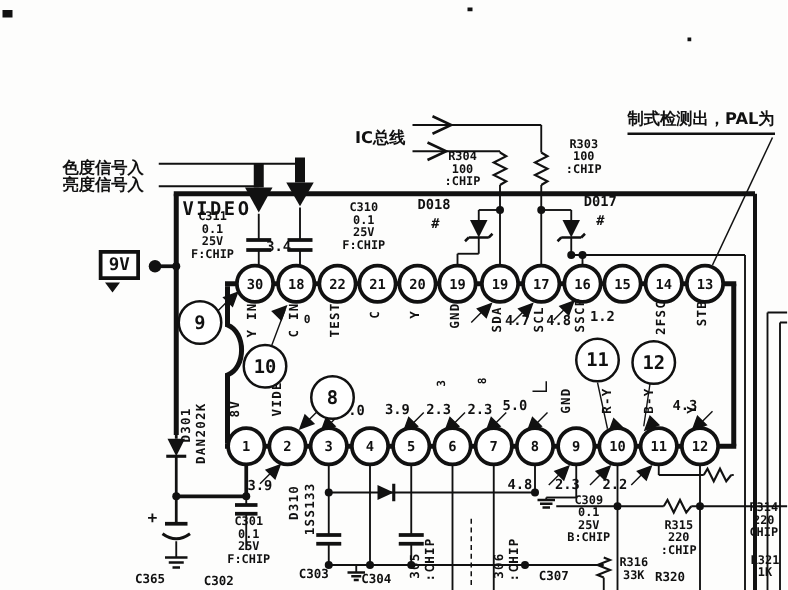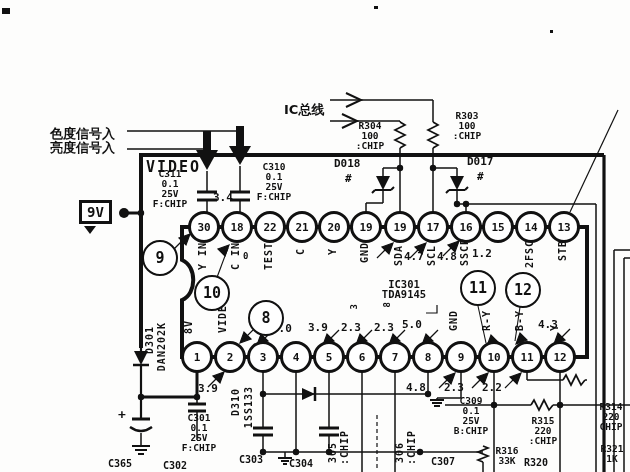--- a/index.html
+++ b/index.html
@@ -227,20 +227,21 @@
   <g fill="#111">
     <rect x="2" y="8" width="8" height="6"></rect>
         <rect x="374" y="6" width="4" height="3"></rect>
         <rect x="550" y="30" width="3" height="3"></rect>
   </g>
 </svg>
 
 <div class="cjk" style="left:50px;top:125px">色度信号入</div>
 <div class="cjk" style="left:50px;top:139px">亮度信号入</div>
 <div class="cjk" style="left:284px;top:101px">IC总线</div>
+<div class="cjk underline" style="left:502px;top:86px">制式检测出，PAL为</div>
 
 <div class="box9v">9V</div>
 <div class="lbl" style="left:146px;top:158px;font-size:15px;letter-spacing:2px">VIDEO</div>
 
 <div class="pin" style="left:188px;top:211px">30</div>
 <div class="pin" style="left:221px;top:211px">18</div>
 <div class="pin" style="left:254px;top:211px">22</div>
 <div class="pin" style="left:286px;top:211px">21</div>
 <div class="pin" style="left:318px;top:211px">20</div>
 <div class="pin" style="left:350px;top:211px">19</div>
@@ -262,24 +263,20 @@
 <div class="vt" style="left:459px;top:238px">SSCP</div>
 <div class="vt" style="left:524px;top:240px">2FSC</div>
 <div class="vt" style="left:557px;top:240px">STB</div>
 <div class="lbl" style="left:243px;top:251px;font-size:9px">0</div>
 
 <div class="lbl v11" style="left:213px;top:191px">3.4</div>
 <div class="lbl v11" style="left:404px;top:250px">4.7</div>
 <div class="lbl v11" style="left:437px;top:250px">4.8</div>
 <div class="lbl v11" style="left:472px;top:247px">1.2</div>
 
-<div class="blk" style="left:371px;top:279px;width:66px;font-size:10.5px">
-  <div>IC301</div>
-  <div>TDA9145</div>
-</div>
 
 <div class="pin" style="left:181px;top:341px">1</div>
 <div class="pin" style="left:214px;top:341px">2</div>
 <div class="pin" style="left:247px;top:341px">3</div>
 <div class="pin" style="left:280px;top:341px">4</div>
 <div class="pin" style="left:313px;top:341px">5</div>
 <div class="pin" style="left:346px;top:341px">6</div>
 <div class="pin" style="left:379px;top:341px">7</div>
 <div class="pin" style="left:412px;top:341px">8</div>
 <div class="pin" style="left:445px;top:341px">9</div>
@@ -313,21 +310,21 @@
 <div class="callout" style="left:248px;top:300px">8</div>
 <div class="callout" style="left:460px;top:270px">11</div>
 <div class="callout" style="left:505px;top:272px">12</div>
 
 <div class="blk" style="left:143px;top:169px;width:54px">
   <div>C311</div>
   <div>0.1</div>
   <div>25V</div>
   <div>F:CHIP</div>
 </div>
-<div class="blk" style="left:249px;top:162px;width:50px">
+<div class="blk" style="left:266px;top:162px;width:50px">
   <div>C310</div>
   <div>0.1</div>
   <div>25V</div>
   <div>F:CHIP</div>
 </div>
 <div class="blk" style="left:347px;top:121px;width:46px">
   <div>R304</div>
   <div>100</div>
   <div>:CHIP</div>
 </div>

